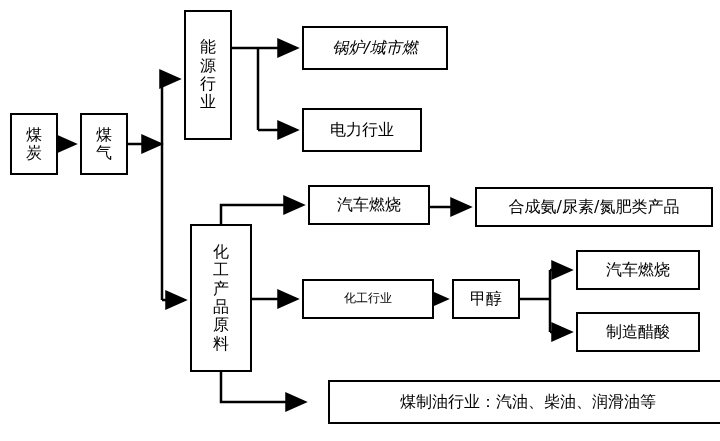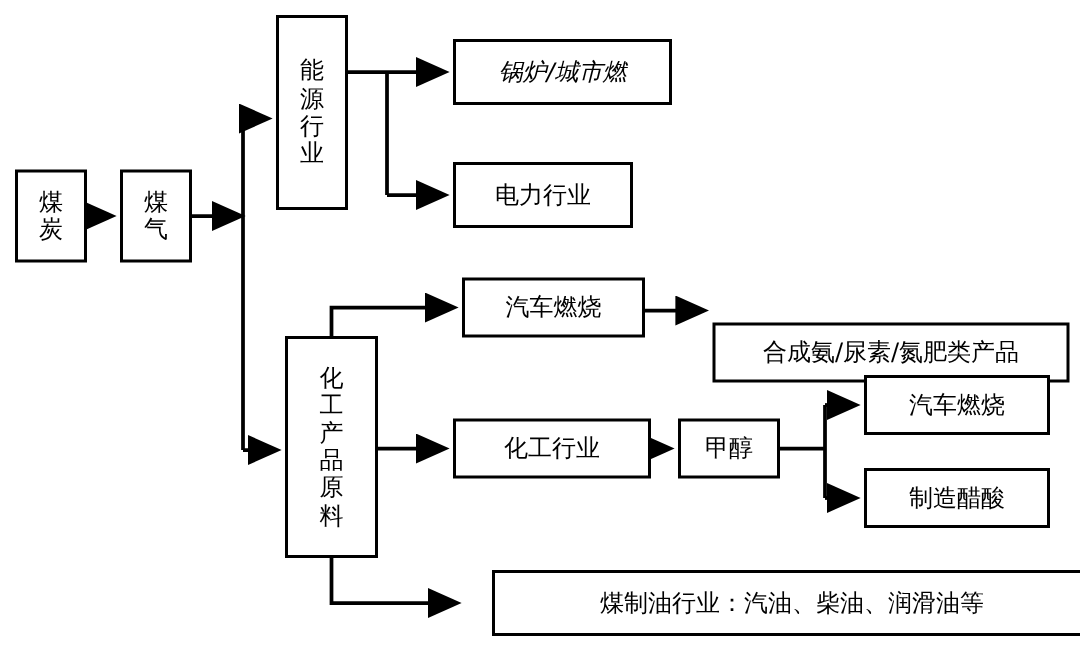--- a/index.html
+++ b/index.html
@@ -118,24 +118,24 @@
       <span class="lbl">化
 工
 产
 品
 原
 料</span>
     </div>
   <div class="node" style="left:308px; top:185px; width:122px; height:40px;  font-size:16px;">
       <span class="lbl">汽车燃烧</span>
     </div>
-  <div class="node" style="left:475px; top:187px; width:238px; height:40px;  font-size:16px;margin-top:28px;">
+  <div class="node" style="left:475px; top:187px; width:238px; height:40px;  font-size:16px;">
       <span class="lbl">合成氨/尿素/氮肥类产品</span>
     </div>
-  <div class="node" style="left:302px; top:279px; width:132px; height:40px;  font-size:16px;">
+  <div class="node" style="left:302px; top:279px; width:132px; height:40px;  font-size:12px;">
       <span class="lbl">化工行业</span>
     </div>
   <div class="node" style="left:576px; top:250px; width:124px; height:40px;  font-size:16px;">
       <span class="lbl">汽车燃烧</span>
     </div>
   <div class="node" style="left:452px; top:279px; width:68px;  height:40px;  font-size:16px;">
       <span class="lbl">甲醇</span>
     </div>
   <div class="node" style="left:576px; top:312px; width:124px; height:40px;  font-size:16px;">
       <span class="lbl">制造醋酸</span>

